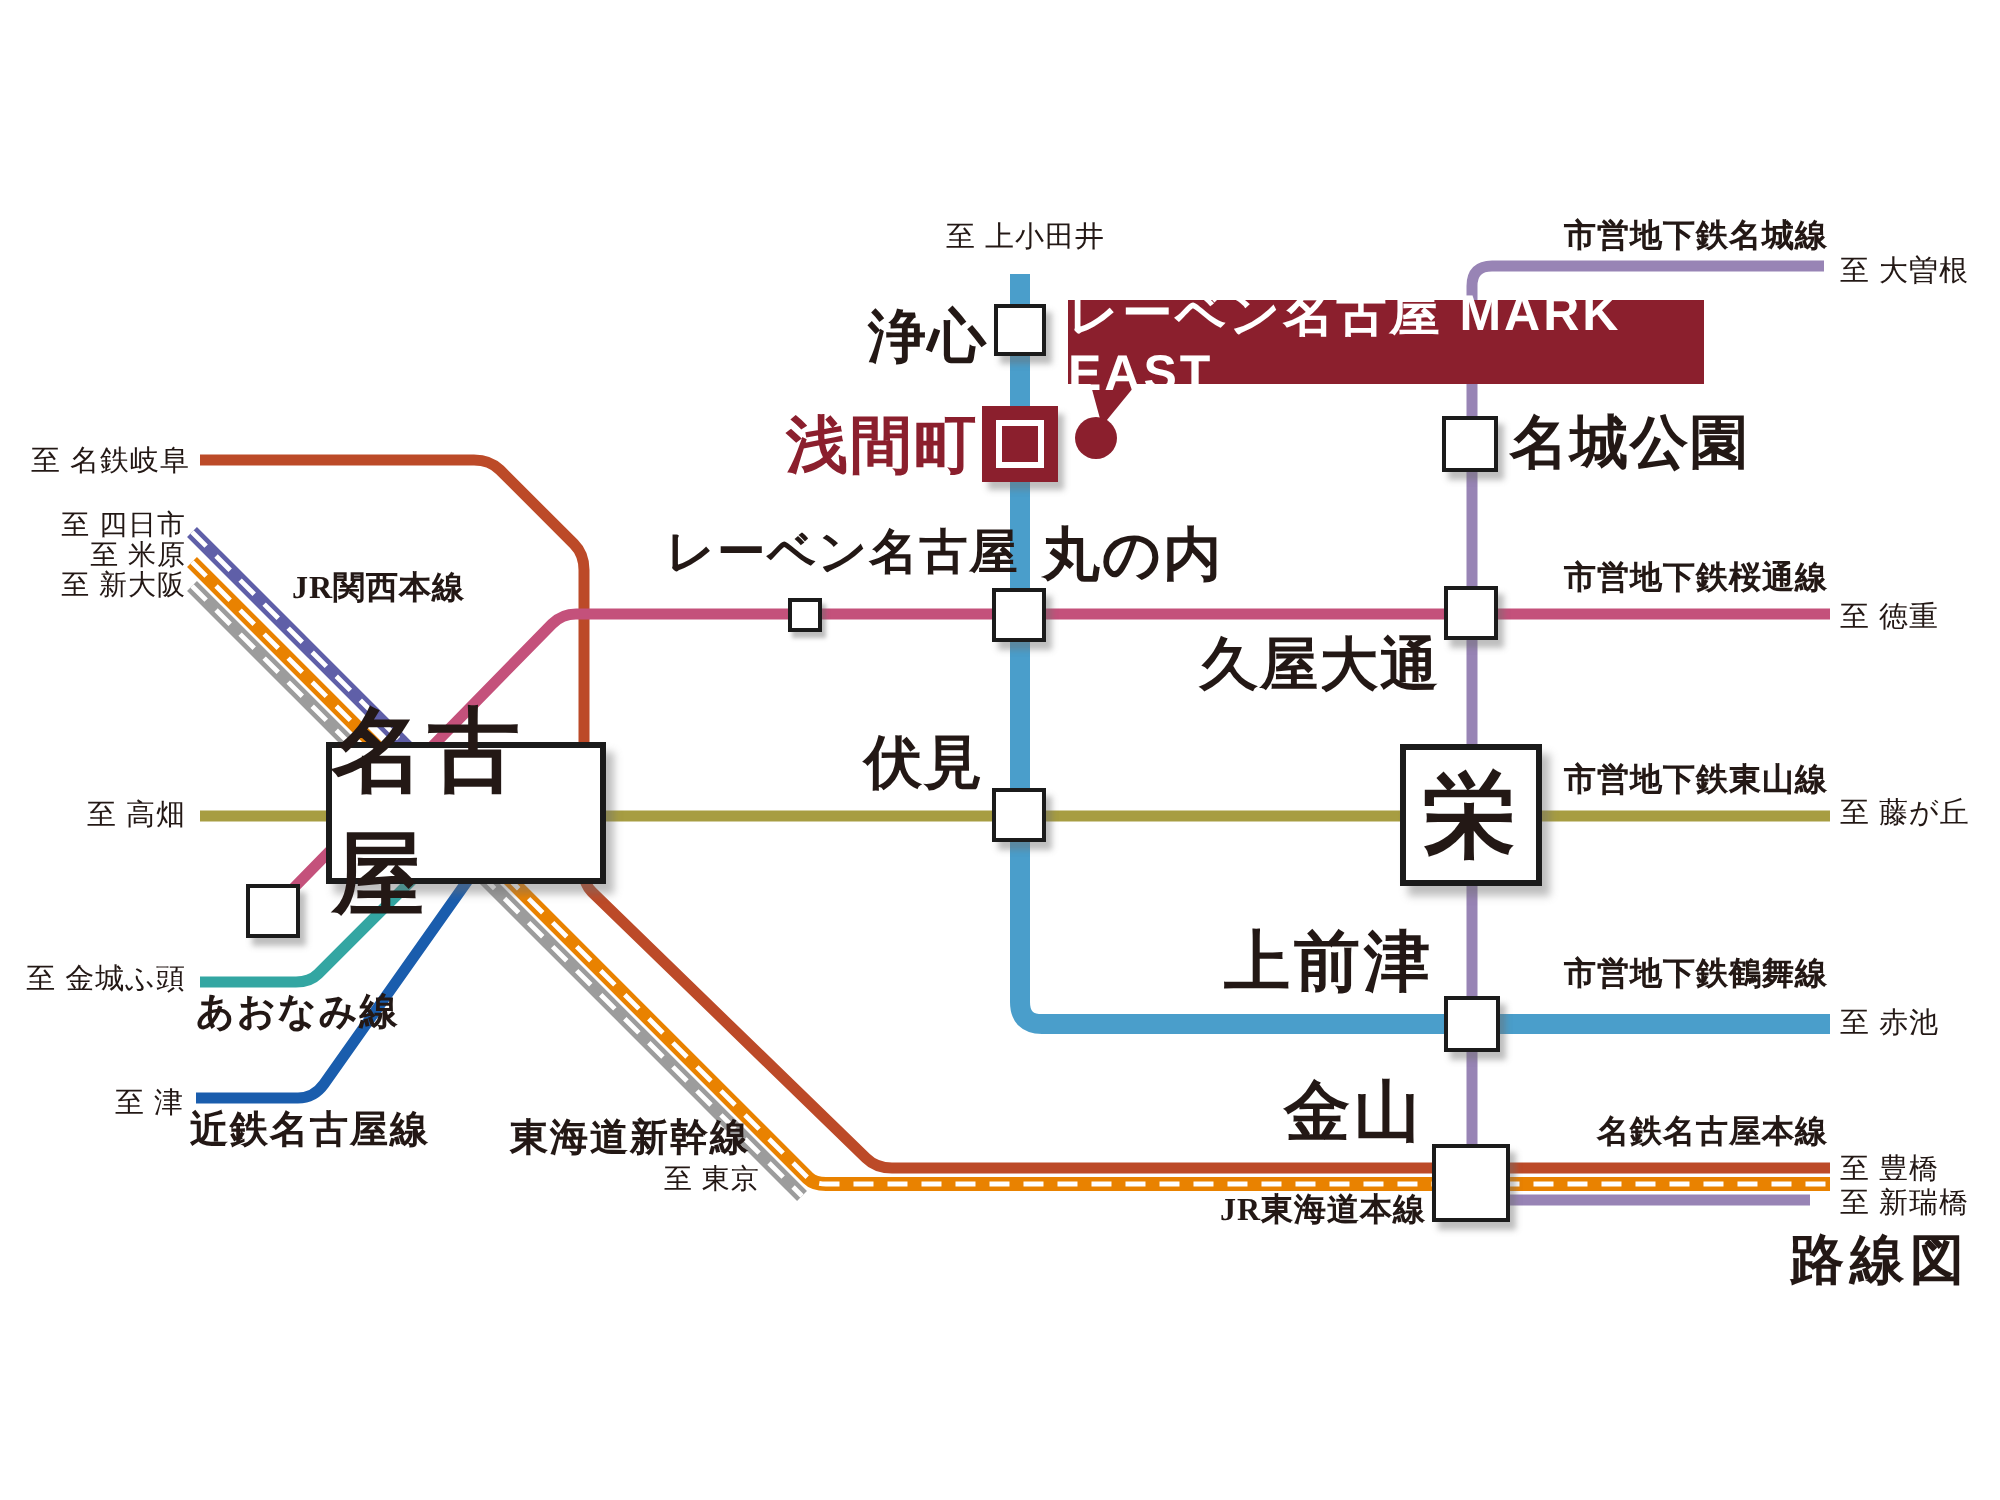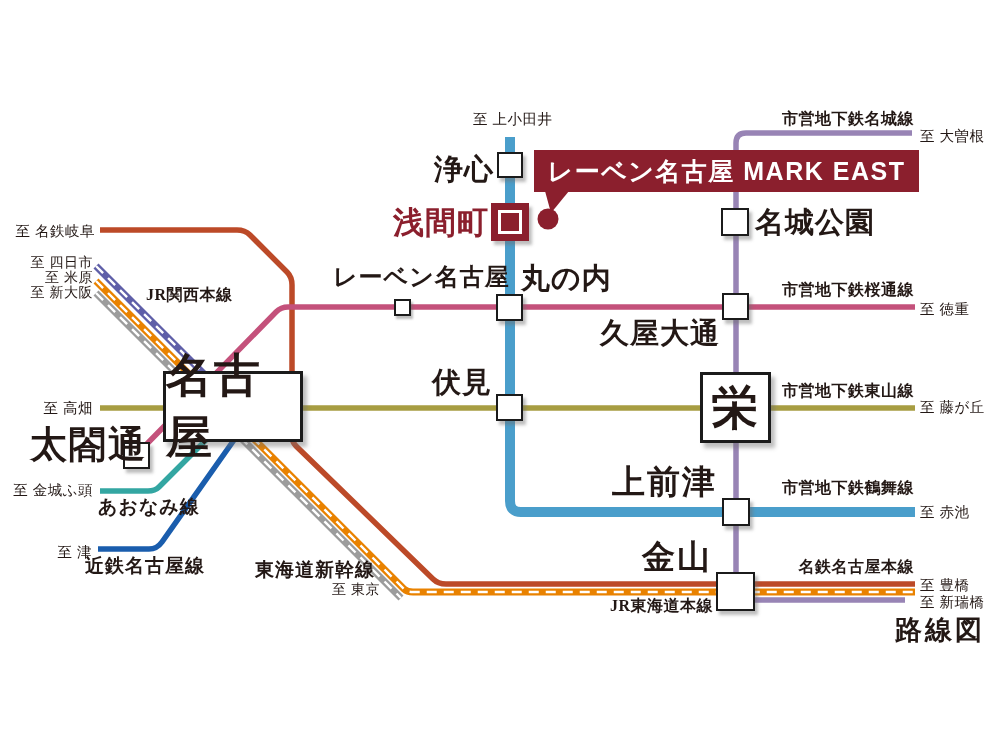--- a/index.html
+++ b/index.html
@@ -17,21 +17,21 @@
   .line-lbl-lg{font-size:19px;font-weight:600;letter-spacing:1px;}
   .dest{font-family:"Liberation Sans","DejaVu Sans",sans-serif;font-size:14.5px;font-weight:500;letter-spacing:.5px;}
   .marker{position:absolute;background:#fff;border:2.5px solid #1b1b1b;box-shadow:3px 4px 3px rgba(110,110,110,.45);box-sizing:border-box;}
   .marker.sm{border-width:2px;box-shadow:2px 3px 2px rgba(110,110,110,.45);}
   .bigbox{position:absolute;background:#fff;border:3px solid #1b1b1b;box-shadow:4px 5px 4px rgba(110,110,110,.45);
           display:flex;align-items:center;justify-content:center;font-weight:600;box-sizing:border-box;letter-spacing:2px;}
   .asama{position:absolute;left:491px;top:203px;width:38px;height:38px;background:var(--accent,#8B1F2D);
          box-shadow:3px 4px 3px rgba(110,110,110,.45);box-sizing:border-box;}
   .asama .ring{position:absolute;left:7px;top:7px;right:7px;bottom:7px;border:3px solid #fff;}
   .banner{
-    position:absolute;left:534px;top:150px;width:385px;height:42px;background:var(--accent,#8B1F2D);color:#fff;
+    position:absolute;left:534px;top:150px;width:318px;height:42px;background:var(--accent,#8B1F2D);color:#fff;
     display:flex;align-items:center;justify-content:center;
     font-family:"Liberation Sans","DejaVu Sans",sans-serif;font-size:25px;font-weight:700;letter-spacing:1.5px;
   }
   .title{font-family:"Liberation Sans","DejaVu Sans",sans-serif;font-size:27px;font-weight:600;letter-spacing:3px;}
 </style>
 </head>
 <body>
 
 <div class="map">
 
@@ -90,31 +90,30 @@
 
   <div class="lbl st" style="right:506px;top:153px;">浄心</div>
   <div class="lbl st-accent" style="right:511px;top:206px;">浅間町</div>
   <div class="lbl st" style="left:755px;top:206px;">名城公園</div>
   <div class="lbl st" style="left:333px;top:264px;font-size:24px;">レーベン名古屋</div>
   <div class="lbl st" style="left:521px;top:262px;">丸の内</div>
   <div class="lbl st" style="left:600px;top:317px;">久屋大通</div>
   <div class="lbl st" style="right:508px;top:366px;">伏見</div>
   <div class="lbl st-lg" style="right:283px;top:464px;">上前津</div>
   <div class="lbl st-lg" style="right:288px;top:539px;">金山</div>
-  <div class="lbl st-xl" style="left:30px;top:424px;">太閤通</div>
 
   <div class="lbl line-lbl" style="right:86px;top:110px;">市営地下鉄名城線</div>
   <div class="lbl line-lbl" style="right:86px;top:281px;">市営地下鉄桜通線</div>
   <div class="lbl line-lbl" style="right:86px;top:382px;">市営地下鉄東山線</div>
   <div class="lbl line-lbl" style="right:86px;top:479px;text-align:center;">市営地下鉄鶴舞線</div>
   <div class="lbl line-lbl" style="right:86px;top:558px;">名鉄名古屋本線</div>
   <div class="lbl line-lbl" style="right:287px;top:597px;">JR東海道本線</div>
   <div class="lbl line-lbl" style="left:146px;top:286px;">JR関西本線</div>
   <div class="lbl line-lbl-lg" style="left:98px;top:496px;">あおなみ線</div>
-  <div class="lbl line-lbl-lg" style="left:85px;top:555px;text-align:center;">近鉄名古屋線</div>
+  <div class="lbl line-lbl-lg" style="left:95px;top:555px;text-align:center;">近鉄名古屋線</div>
   <div class="lbl line-lbl-lg" style="left:255px;top:559px;">東海道新幹線</div>
 
   <div class="lbl dest" style="left:473px;top:111px;">至 上小田井</div>
   <div class="lbl dest" style="left:920px;top:128px;">至 大曽根</div>
   <div class="lbl dest" style="left:920px;top:301px;">至 徳重</div>
   <div class="lbl dest" style="left:920px;top:399px;">至 藤が丘</div>
   <div class="lbl dest" style="left:920px;top:504px;">至 赤池</div>
   <div class="lbl dest" style="left:920px;top:577px;">至 豊橋</div>
   <div class="lbl dest" style="left:920px;top:594px;">至 新瑞橋</div>
   <div class="lbl dest" style="right:905px;top:223px;">至 名鉄岐阜</div>

